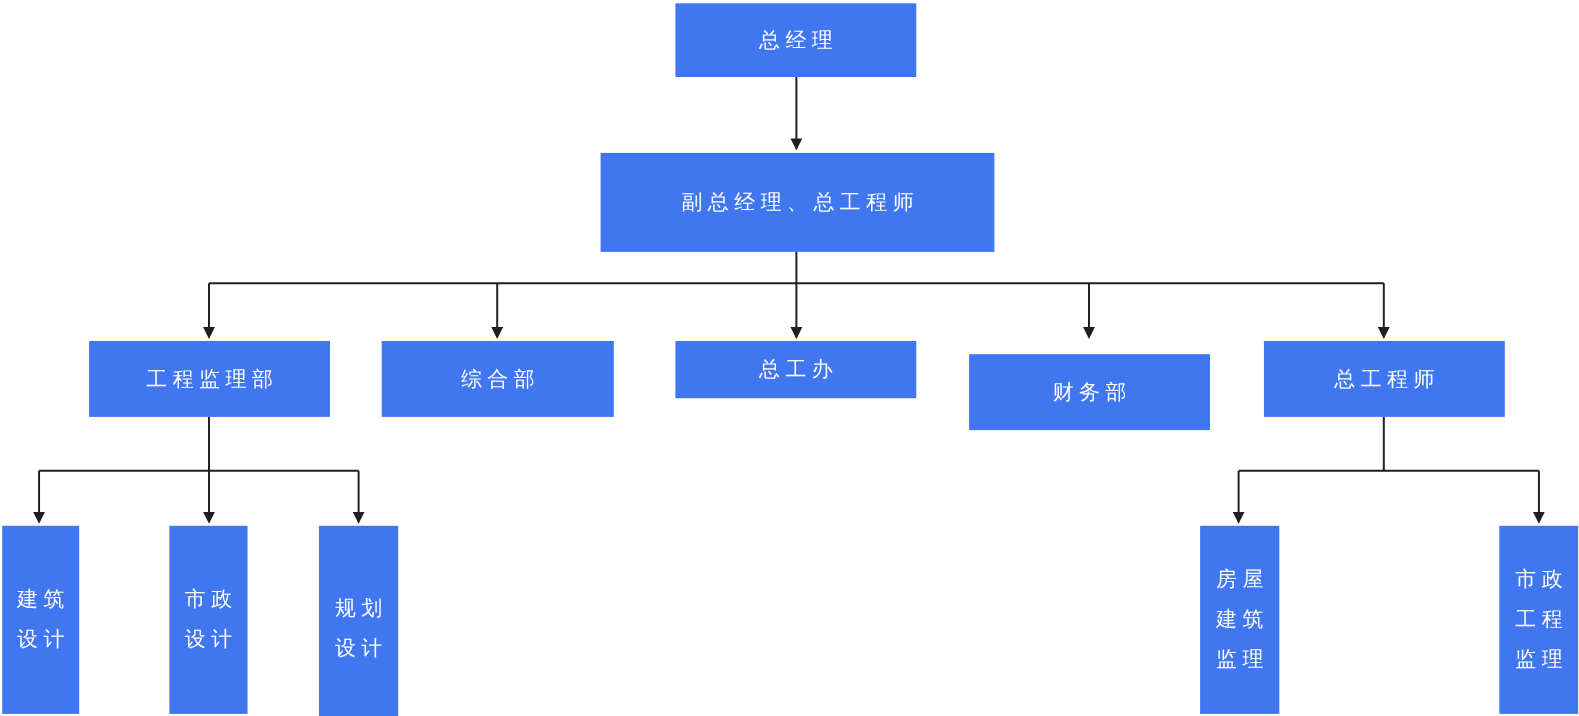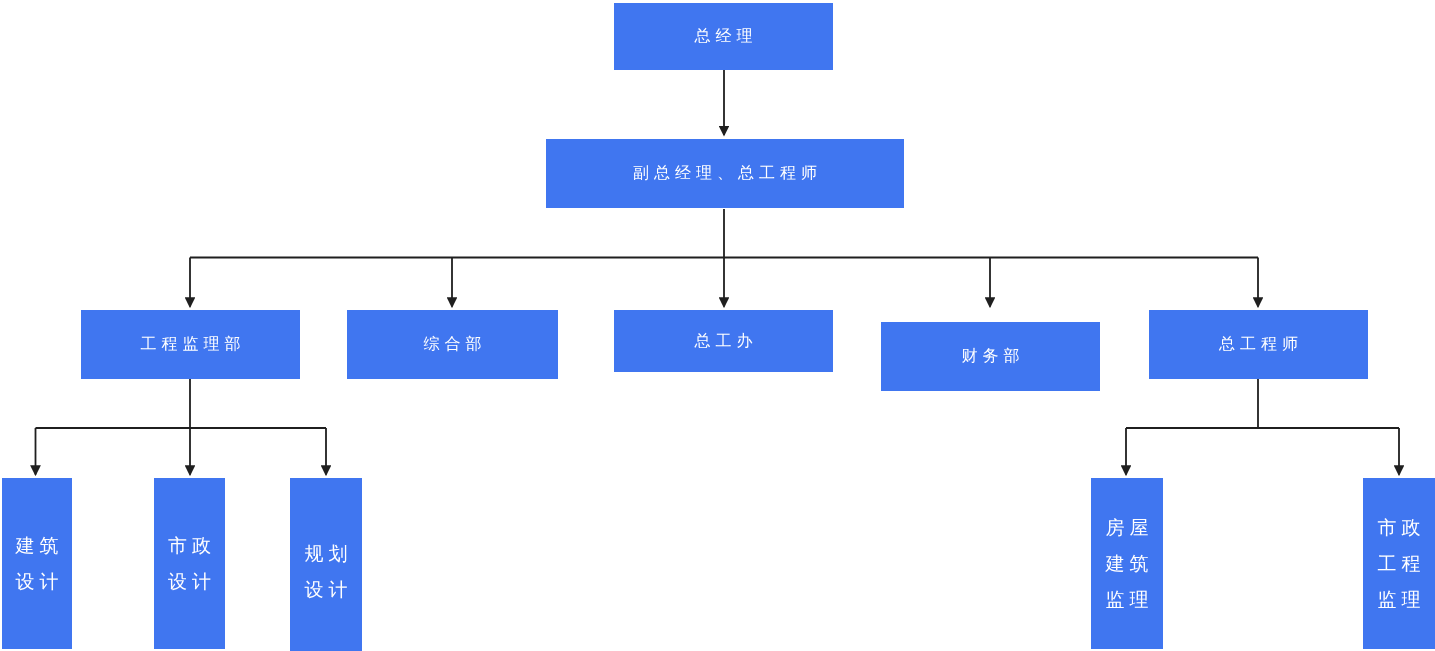--- a/index.html
+++ b/index.html
@@ -32,21 +32,21 @@
     stroke-width: 1.8;
     fill: none;
   }
   .node {
     position: absolute;
     background: var(--node-fill);
     color: var(--node-text);
     display: flex;
     align-items: center;
     justify-content: center;
-    font-size: 16px;
+    font-size: 19px;
     letter-spacing: 5px;
     padding-left: 5px; 
     box-sizing: border-box;
     white-space: nowrap;
   }
   .node-v {
     position: absolute;
     background: var(--node-fill);
     color: var(--node-text);
     display: flex;
@@ -94,27 +94,27 @@
     <path d="M326 428 V474.5" marker-end="url(#arrow)"></path>
 
     <path d="M1258 379 V428"></path>
     <path d="M1126 428 H1399"></path>
     <path d="M1126 428 V474.5" marker-end="url(#arrow)"></path>
     <path d="M1399 428 V474.5" marker-end="url(#arrow)"></path>
   </svg>
 
   <div class="node" style="left:614px; top:3px; width:219px; height:67px;">总经理</div>
 
-  <div class="node" style="left:546px; top:139px; width:358px; height:69px;">副总经理、总工程师</div>
+  <div class="node" style="left:546px; top:139px; width:358px; height:90px;">副总经理、总工程师</div>
 
   <div class="node" style="left:81px; top:310px; width:219px; height:69px;">工程监理部</div>
 
   <div class="node" style="left:347px; top:310px; width:211px; height:69px;">综合部</div>
 
-  <div class="node" style="left:614px; top:310px; width:219px; height:62px;font-family:Liberation Mono, monospace;">总工办</div>
+  <div class="node" style="left:614px; top:310px; width:219px; height:52px;font-family:Liberation Mono, monospace;">总工办</div>
 
   <div class="node" style="left:881px; top:322px; width:219px; height:69px;">财务部</div>
 
   <div class="node" style="left:1149px; top:310px; width:219px; height:69px;">总工程师</div>
 
   <div class="node-v" style="left:2px; top:478px; width:70px; height:171px;">
     <span>建筑</span>
     <span>设计</span>
   </div>
 

